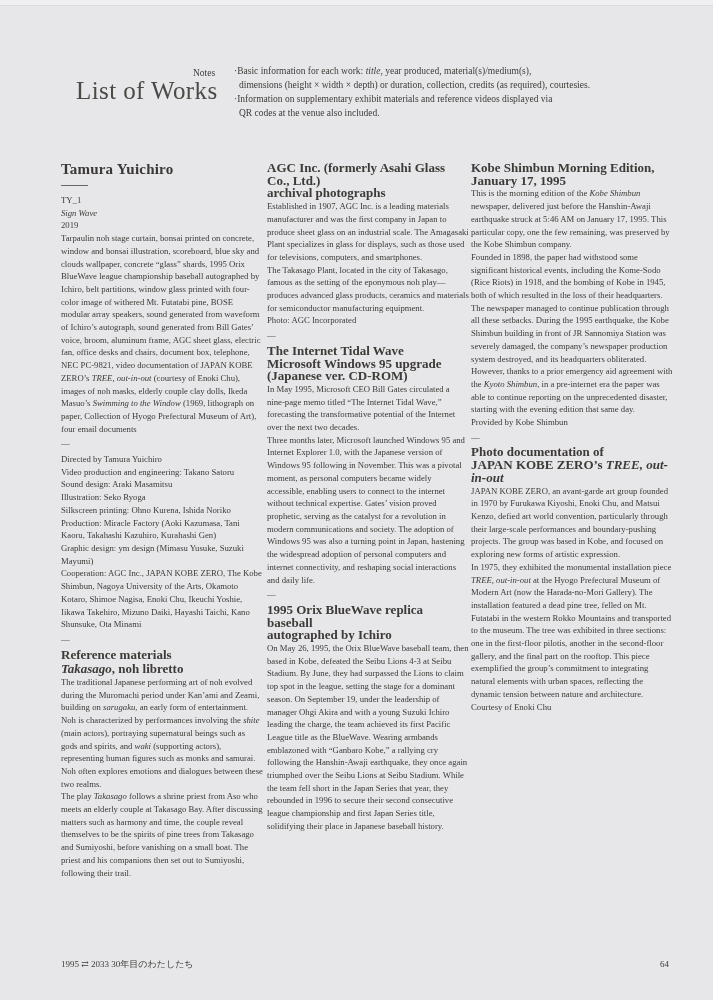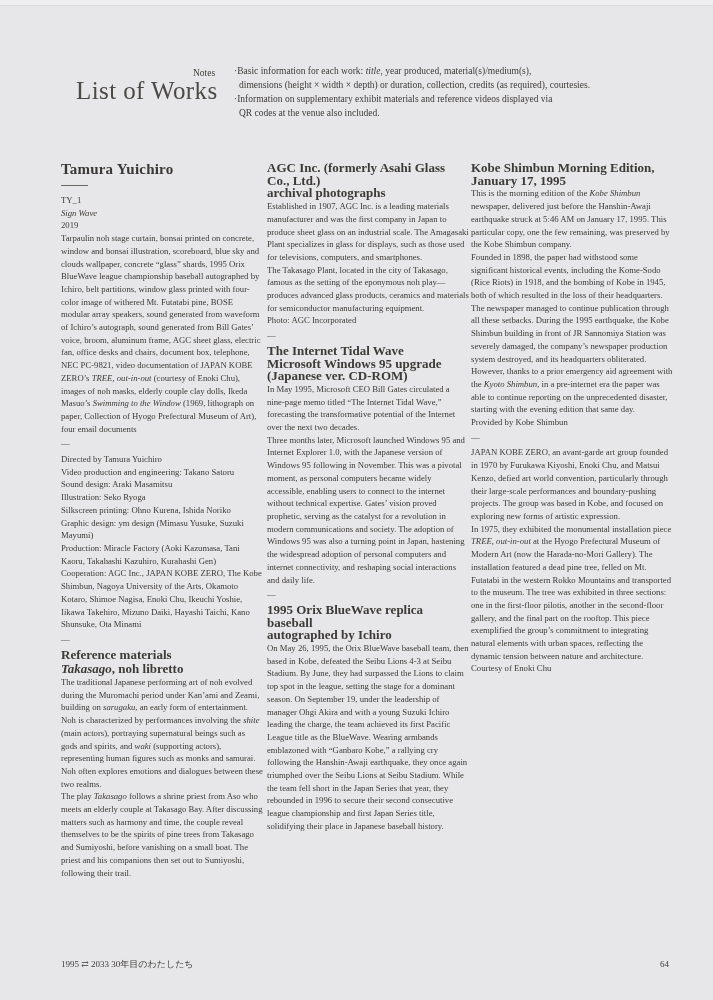--- a/index.html
+++ b/index.html
@@ -81,40 +81,41 @@
       <div class="b-line">TY_1</div>
       <div class="b-line"><em>Sign Wave</em></div>
       <div class="b-line">2019</div>
       <div class="b-para">Tarpaulin noh stage curtain, bonsai printed on concrete, window and bonsai illustration, scoreboard, blue sky and clouds wallpaper, concrete “glass” shards, 1995 Orix BlueWave league championship baseball autographed by Ichiro, belt partitions, window glass printed with four-color image of withered Mt. Futatabi pine, BOSE modular array speakers, sound generated from waveform of Ichiro’s autograph, sound generated from Bill Gates’ voice, broom, aluminum frame, AGC sheet glass, electric fan, office desks and chairs, document box, telephone, NEC PC-9821, video documentation of JAPAN KOBE ZERO’s <em>TREE, out-in-out</em> (courtesy of Enoki Chu), images of noh masks, elderly couple clay dolls, Ikeda Masuo’s <em>Swimming to the Window</em> (1969, lithograph on paper, Collection of Hyogo Prefectural Museum of Art), four email documents</div>
       <div class="b-sep">—</div>
       <div class="b-line">Directed by Tamura Yuichiro</div>
       <div class="b-line">Video production and engineering: Takano Satoru</div>
       <div class="b-line">Sound design: Araki Masamitsu</div>
       <div class="b-line">Illustration: Seko Ryoga</div>
       <div class="b-line">Silkscreen printing: Ohno Kurena, Ishida Noriko</div>
+      <div class="b-line">Production: Miracle Factory (Aoki Kazumasa, Tani Kaoru, Takahashi Kazuhiro, Kurahashi Gen)</div>
       <div class="b-line">Graphic design: ym design (Mimasu Yusuke, Suzuki Mayumi)</div>
-      <div class="b-line">Production: Miracle Factory (Aoki Kazumasa, Tani Kaoru, Takahashi Kazuhiro, Kurahashi Gen)</div>
       <div class="b-line">Cooperation: AGC Inc., JAPAN KOBE ZERO, The Kobe Shimbun, Nagoya University of the Arts, Okamoto Kotaro, Shimoe Nagisa, Enoki Chu, Ikeuchi Yoshie, Iikawa Takehiro, Mizuno Daiki, Hayashi Taichi, Kano Shunsuke, Ota Minami</div>
       <div class="b-sep">—</div>
       <div class="b-heading">Reference materials</div>
       <div class="b-heading"><em>Takasago</em>, noh libretto</div>
       <div class="b-para">The traditional Japanese performing art of noh evolved during the Muromachi period under Kan’ami and Zeami, building on <em>sarugaku</em>, an early form of entertainment. Noh is characterized by performances involving the <em>shite</em> (main actors), portraying supernatural beings such as gods and spirits, and <em>waki</em> (supporting actors), representing human figures such as monks and samurai. Noh often explores emotions and dialogues between these two realms.<br>The play <em>Takasago</em> follows a shrine priest from Aso who meets an elderly couple at Takasago Bay. After discussing matters such as harmony and time, the couple reveal themselves to be the spirits of pine trees from Takasago and Sumiyoshi, before vanishing on a small boat. The priest and his companions then set out to Sumiyoshi, following their trail.</div>
     </div>
   <div class="col" id="col-1">
       <div class="b-heading">AGC Inc. (formerly Asahi Glass Co., Ltd.)<br>archival photographs</div>
       <div class="b-para">Established in 1907, AGC Inc. is a leading materials manufacturer and was the first company in Japan to produce sheet glass on an industrial scale. The Amagasaki Plant specializes in glass for displays, such as those used for televisions, computers, and smartphones.<br>The Takasago Plant, located in the city of Takasago, famous as the setting of the eponymous noh play—produces advanced glass products, ceramics and materials for semiconductor manufacturing equipment.<br>Photo: AGC Incorporated</div>
       <div class="b-sep">—</div>
       <div class="b-heading">The Internet Tidal Wave<br>Microsoft Windows 95 upgrade<br>(Japanese ver. CD-ROM)</div>
       <div class="b-para">In May 1995, Microsoft CEO Bill Gates circulated a nine-page memo titled “The Internet Tidal Wave,” forecasting the transformative potential of the Internet over the next two decades.<br>Three months later, Microsoft launched Windows 95 and Internet Explorer 1.0, with the Japanese version of Windows 95 following in November. This was a pivotal moment, as personal computers became widely accessible, enabling users to connect to the internet without technical expertise. Gates’ vision proved prophetic, serving as the catalyst for a revolution in modern communications and society. The adoption of Windows 95 was also a turning point in Japan, hastening the widespread adoption of personal computers and internet connectivity, and reshaping social interactions and daily life.</div>
       <div class="b-sep">—</div>
       <div class="b-heading">1995 Orix BlueWave replica baseball<br>autographed by Ichiro</div>
       <div class="b-para">On May 26, 1995, the Orix BlueWave baseball team, then based in Kobe, defeated the Seibu Lions 4-3 at Seibu Stadium. By June, they had surpassed the Lions to claim top spot in the league, setting the stage for a dominant season. On September 19, under the leadership of manager Ohgi Akira and with a young Suzuki Ichiro leading the charge, the team achieved its first Pacific League title as the BlueWave. Wearing armbands emblazoned with “Ganbaro Kobe,” a rallying cry following the Hanshin-Awaji earthquake, they once again triumphed over the Seibu Lions at Seibu Stadium. While the team fell short in the Japan Series that year, they rebounded in 1996 to secure their second consecutive league championship and first Japan Series title, solidifying their place in Japanese baseball history.</div>
     </div>
   <div class="col" id="col-2">
       <div class="b-heading">Kobe Shimbun Morning Edition,<br>January 17, 1995</div>
       <div class="b-para">This is the morning edition of the <em>Kobe Shimbun</em> newspaper, delivered just before the Hanshin-Awaji earthquake struck at 5:46 AM on January 17, 1995. This particular copy, one the few remaining, was preserved by the Kobe Shimbun company.<br>Founded in 1898, the paper had withstood some significant historical events, including the Kome-Sodo (Rice Riots) in 1918, and the bombing of Kobe in 1945, both of which resulted in the loss of their headquarters. The newspaper managed to continue publication through all these setbacks. During the 1995 earthquake, the Kobe Shimbun building in front of JR Sannomiya Station was severely damaged, the company’s newspaper production system destroyed, and its headquarters obliterated. However, thanks to a prior emergency aid agreement with the <em>Kyoto Shimbun</em>, in a pre-internet era the paper was able to continue reporting on the unprecedented disaster, starting with the evening edition that same day.<br>Provided by Kobe Shimbun</div>
       <div class="b-sep">—</div>
+      <div class="b-heading">Photo documentation of<br>JAPAN KOBE ZERO’s <em>TREE, out-in-out</em></div>
       <div class="b-para">JAPAN KOBE ZERO, an avant-garde art group founded in 1970 by Furukawa Kiyoshi, Enoki Chu, and Matsui Kenzo, defied art world convention, particularly through their large-scale performances and boundary-pushing projects. The group was based in Kobe, and focused on exploring new forms of artistic expression.<br>In 1975, they exhibited the monumental installation piece <em>TREE, out-in-out</em> at the Hyogo Prefectural Museum of Modern Art (now the Harada-no-Mori Gallery). The installation featured a dead pine tree, felled on Mt. Futatabi in the western Rokko Mountains and transported to the museum. The tree was exhibited in three sections: one in the first-floor pilotis, another in the second-floor gallery, and the final part on the rooftop. This piece exemplified the group’s commitment to integrating natural elements with urban spaces, reflecting the dynamic tension between nature and architecture.<br>Courtesy of Enoki Chu</div>
     </div>
 
   <div class="footer-left">1995 ⇄ 2033  30年目のわたしたち</div>
   <div class="page-number">64</div>
 </div>
 
 </body></html>

